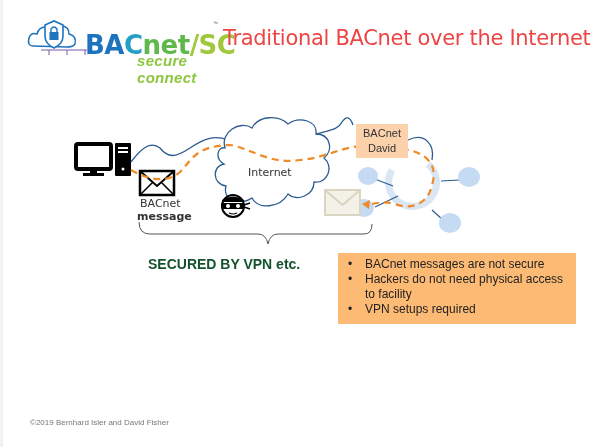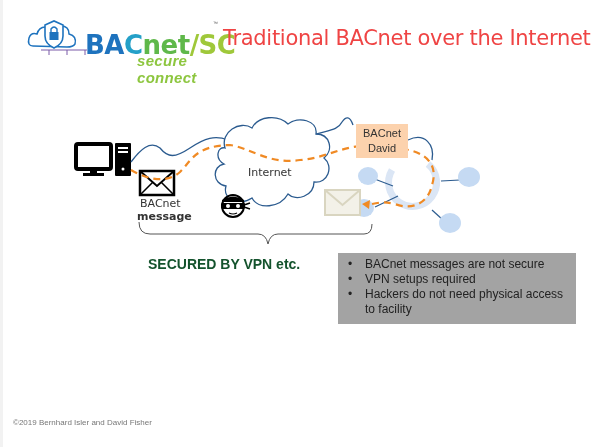--- a/index.html
+++ b/index.html
@@ -14,25 +14,25 @@
   .logo-text .b3 { color:#5fb84a; }
   .logo-text .b4 { color:#9fc83a; }
   .logo-tm { position:absolute; left:186px; top:6px; font-size:5px; color:#555; }
   .logo-sub { position:absolute; left:110px; top:38px; font-size:15px; font-weight:bold; font-style:italic; color:#8dc63f; letter-spacing:0.3px; }
   .title { position:absolute; left:223px; top:26px; font-size:21px; color:#ef4444; font-family:"DejaVu Sans", sans-serif; letter-spacing:-0.3px; }
   .diagram { position:absolute; left:0; top:0; width:600px; height:447px; }
   .lbl { position:absolute; font-size:11px; color:#333; font-family:"DejaVu Sans", sans-serif; }
   .router-box { position:absolute; left:356px; top:124px; width:52px; height:34px; background:#fcd2ad; }
   .router-lbl { position:absolute; left:356px; top:126px; width:52px; text-align:center; font-size:11px; line-height:15px; color:#333; font-family:"Liberation Sans", sans-serif; }
   .secured { position:absolute; left:148px; top:256px; font-size:14px; font-weight:bold; color:#14532d; }
-  .callout { position:absolute; left:338px; top:253px; width:238px; height:71px; background:#a3a3a3; }
+  .callout { position:absolute; left:338px; top:253px; width:238px; height:71px; background:#fdba74; }
   .callout ul { margin:0; padding:4px 0 0 0; list-style:none; }
   .callout li { position:relative; padding-left:27px; font-size:12px; line-height:15px; color:#222; }
   .callout li::before { content:"•"; position:absolute; left:10px; top:0; }
-  .footer { position:absolute; left:13px; top:418px; font-size:8px; color:#777; }
+  .footer { position:absolute; left:30px; top:418px; font-size:8px; color:#777; }
 </style>
 </head>
 <body>
 
 <div class="left-rule"></div>
 
 <div class="logo">
   <svg width="60" height="40" style="position:absolute;left:0;top:2px">
     <path d="M6 30 Q0 30 2 22 Q4 16 10 18 Q12 10 20 11 Q26 4 34 10 Q42 10 42 18 Q50 20 48 28 Q46 31 40 31 Z" fill="none" stroke="#1e73be" stroke-width="1.5"></path>
     <path d="M18 9 L27 5 L36 9 L36 20 Q36 28 27 32 Q18 28 18 20 Z" fill="#ffffff" stroke="#1e73be" stroke-width="1.6"></path>
@@ -115,18 +115,18 @@
 <div class="router-lbl">
   <div>BACnet</div>
   <div>David</div>
 </div>
 
 <div class="secured">SECURED BY VPN etc.</div>
 
 <div class="callout">
   <ul>
     <li>BACnet messages are not secure</li>
+    <li>Hackers do not need physical access to facility</li>
     <li>VPN setups required</li>
-    <li>Hackers do not need physical access to facility</li>
   </ul>
 </div>
 
 <div class="footer">©2019 Bernhard Isler and David Fisher</div>
 
 </body></html>

